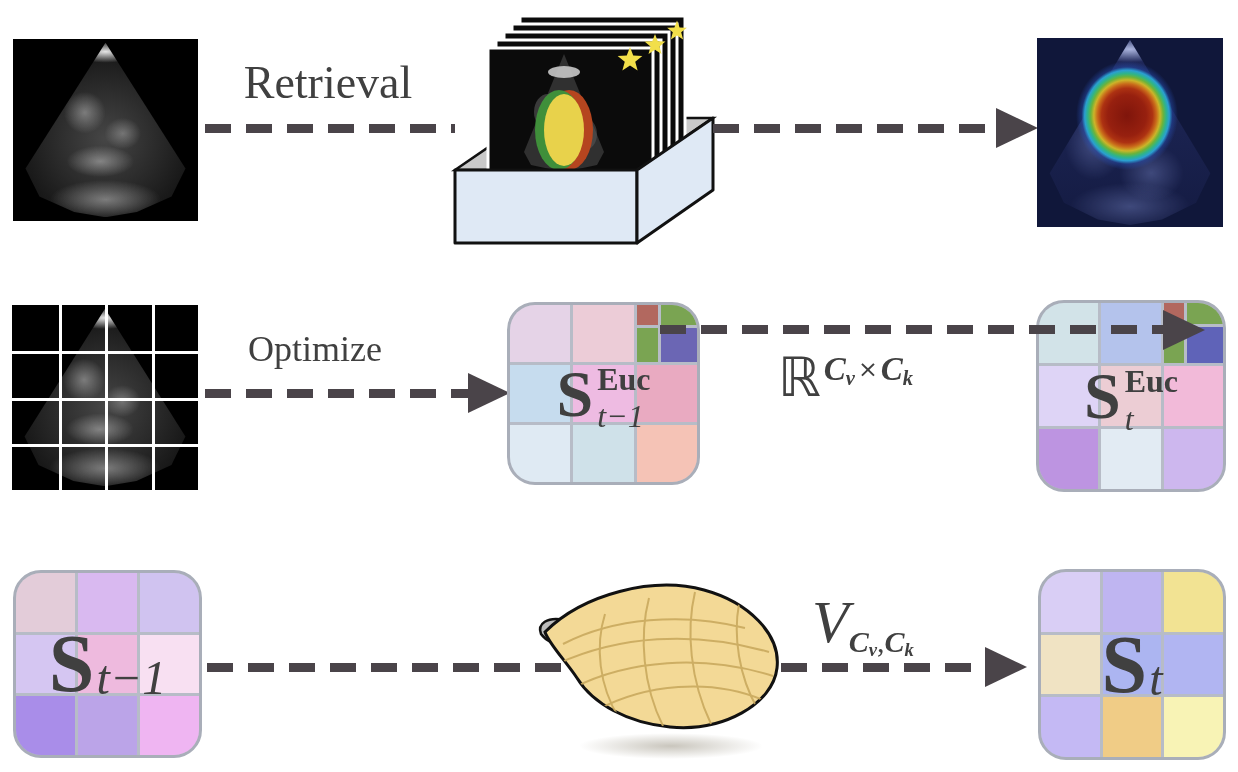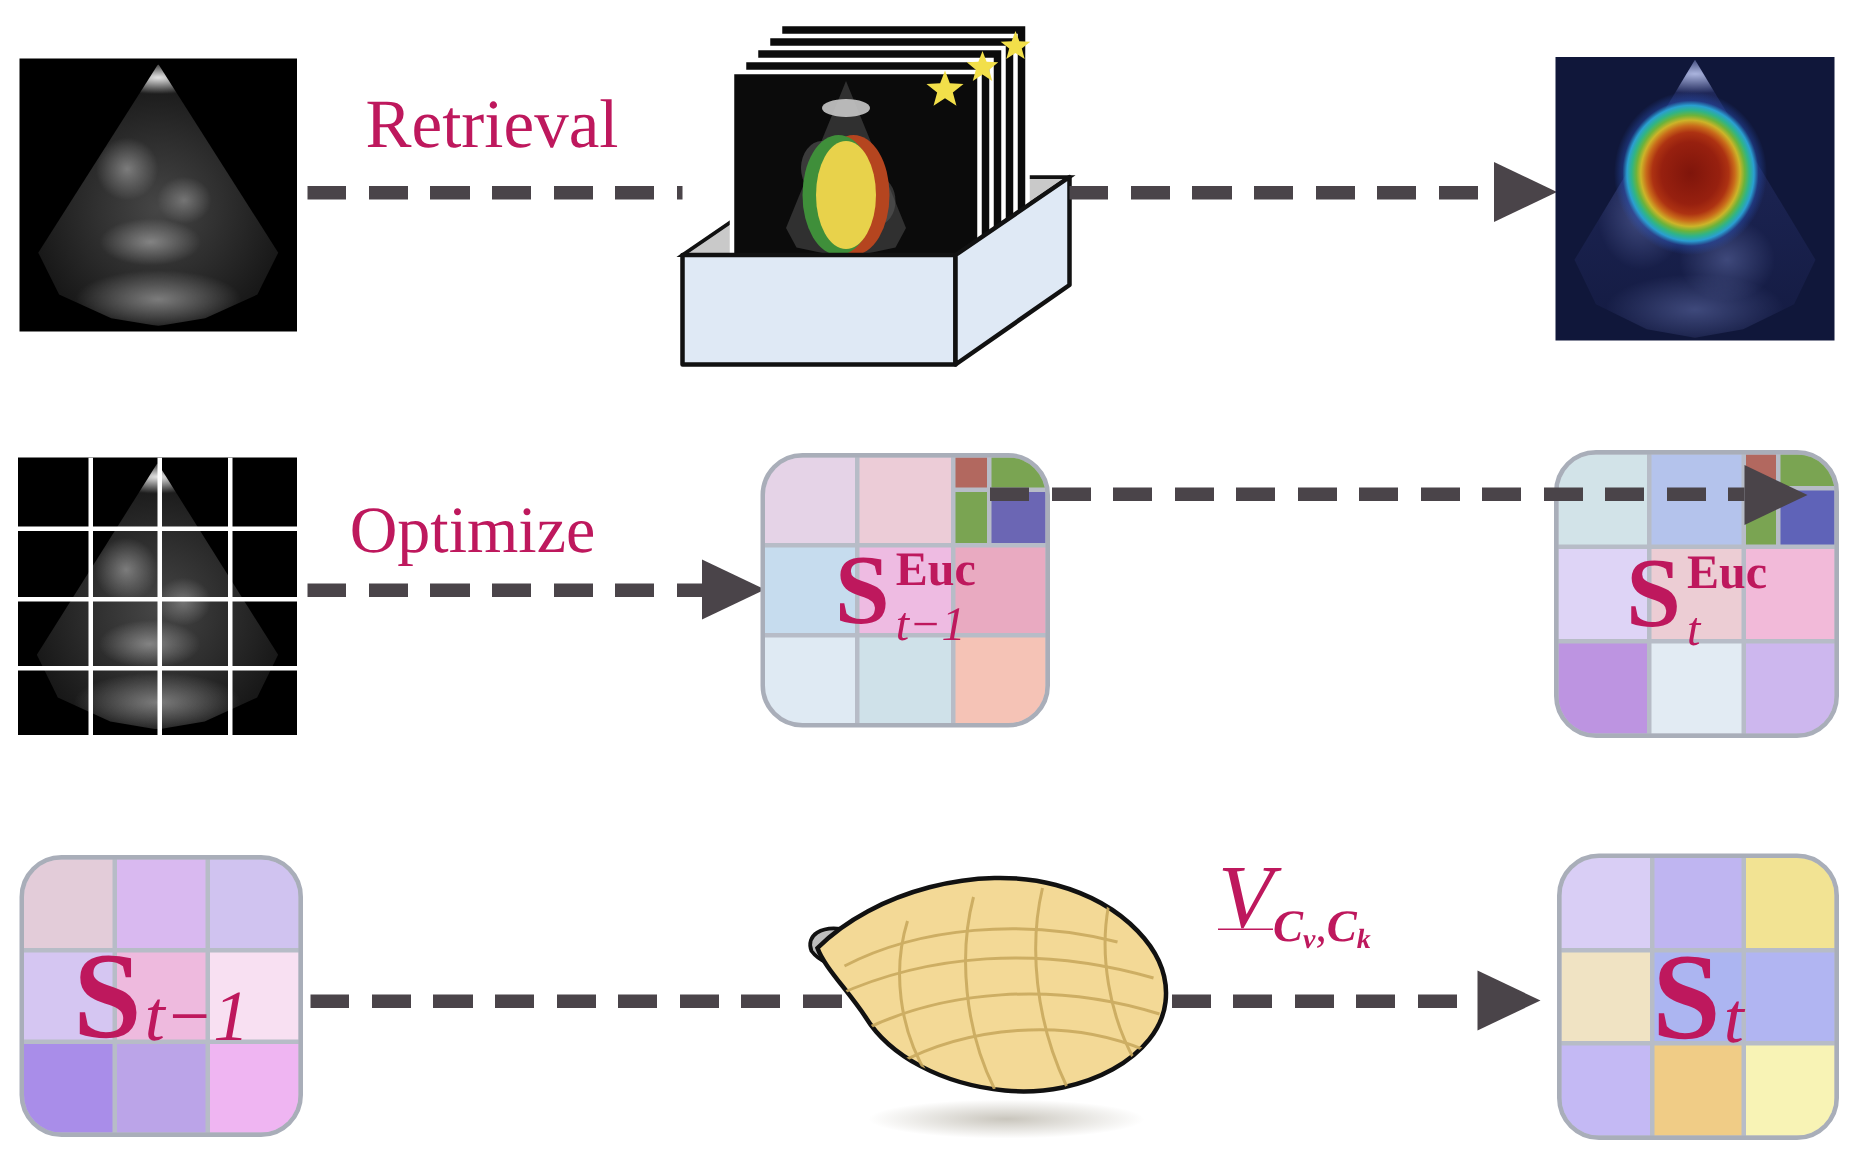--- a/index.html
+++ b/index.html
@@ -1,26 +1,26 @@
 <!DOCTYPE html>
 <html style="--arrow: #4a4449; --outline: #111111; --box-fill: #dfe9f5; --box-interior: #c9c9c9; --frame: #0b0b0b; --frame-gap: #ffffff; --star: #f2df4a; --matrix-border: #a9aeb9; --matrix-gap: #b7bcc7; --manifold-fill: #f3d996; --manifold-line: #c9a95e; --manifold-under: #bdbdbd; --seg-yellow: #e8d24b; --seg-green: #3f8f3a; --seg-red: #b5451f;"><head>
 <meta charset="utf-8">
 <style>
   html,body{margin:0;padding:0;background:#ffffff;}
   #stage{position:relative;width:1238px;height:772px;background:#ffffff;overflow:hidden;
-         font-family:"Liberation Serif",serif;color:#be185d;}
+         font-family:"Liberation Serif",serif;color:#404040;}
 
   
   .dash{position:absolute;height:9px;
         background:repeating-linear-gradient(90deg,var(--arrow) 0 26px,transparent 26px 41px);}
   .ah{position:absolute;width:0;height:0;border-top:20px solid transparent;
       border-bottom:20px solid transparent;border-left:42px solid var(--arrow);}
 
   
-  .word{position:absolute;font-size:44px;text-align:center;white-space:nowrap;}
+  .word{position:absolute;font-size:36px;text-align:center;white-space:nowrap;}
   .word.retrieval{font-size:46px;}
 
   
   .echo{position:absolute;background:#000;overflow:hidden;}
   .cone{position:absolute;left:3%;top:2%;width:94%;height:96%;
     clip-path:polygon(50% 0%,96% 72%,88% 88%,68% 97%,50% 100%,32% 97%,12% 88%,4% 72%);
     background:
       radial-gradient(ellipse 30% 9% at 50% 5%, rgba(240,240,240,.95), rgba(240,240,240,0) 70%),
       radial-gradient(ellipse 16% 16% at 38% 40%, rgba(195,195,195,.5), rgba(195,195,195,0) 75%),
       radial-gradient(ellipse 14% 12% at 60% 52%, rgba(185,185,185,.45), rgba(185,185,185,0) 75%),
@@ -163,20 +163,23 @@
         <span class="mscripts">
           <span class="msup">Euc</span>
           <span class="msub-i">t−1</span>
         </span>
     </div>
   </div>
 
   <div class="dash z5" style="left:660px;top:325px;width:503px;"></div>
   <div class="ah z6" style="left:1163px;top:310px;"></div>
 
+  <div class="math-label" style="left:778px;top:346px;">
+    <span class="bb">ℝ</span><span class="rsup"><span class="mi">C</span><span class="mi subx">v</span><span class="times">×</span><span class="mi">C</span><span class="mi subx">k</span></span>
+  </div>
 
   <div class="matrix-wrap" style="left:1036px;top:300px;width:190px;height:192px;">
     <div class="matrix">
         <div class="cell" style="background: rgb(210, 227, 232);"></div>
         <div class="cell" style="background: rgb(180, 195, 236);"></div>
         <div class="cell split">
           <div style="background: rgb(178, 104, 95);"></div>
           <div style="background: rgb(122, 164, 82);"></div>
           <div style="background: rgb(122, 164, 82);"></div>
           <div style="background: rgb(95, 99, 184);"></div>
@@ -237,21 +240,21 @@
       <path d="M24,90 C85,62 160,56 236,78"></path>
       <path d="M40,114 C95,86 170,80 240,102"></path>
       <path d="M64,136 C112,110 178,104 230,126"></path>
       <path d="M72,40 C62,72 66,112 86,144"></path>
       <path d="M116,24 C106,62 110,112 130,152"></path>
       <path d="M162,18 C153,56 157,106 178,150"></path>
       <path d="M206,30 C200,62 206,102 224,134"></path>
     </g>
   </svg>
 
-  <div class="math-label" style="left:812px;top:564px;text-decoration:underline;">
+  <div class="math-label" style="left:812px;top:588px;">
     <span class="vcal">V</span><span class="vsub"><span class="mi">C</span><span class="mi subx">v</span><span class="comma">,</span><span class="mi">C</span><span class="mi subx">k</span></span>
   </div>
 
   <div class="matrix-wrap" style="left:1038px;top:569px;width:188px;height:191px;">
     <div class="matrix">
         <div class="cell" style="background: rgb(217, 206, 245);"></div>
         <div class="cell" style="background: rgb(191, 181, 241);"></div>
         <div class="cell" style="background: rgb(242, 227, 147);"></div>
         <div class="cell" style="background: rgb(240, 227, 195);"></div>
         <div class="cell" style="background: rgb(172, 181, 241);"></div>

